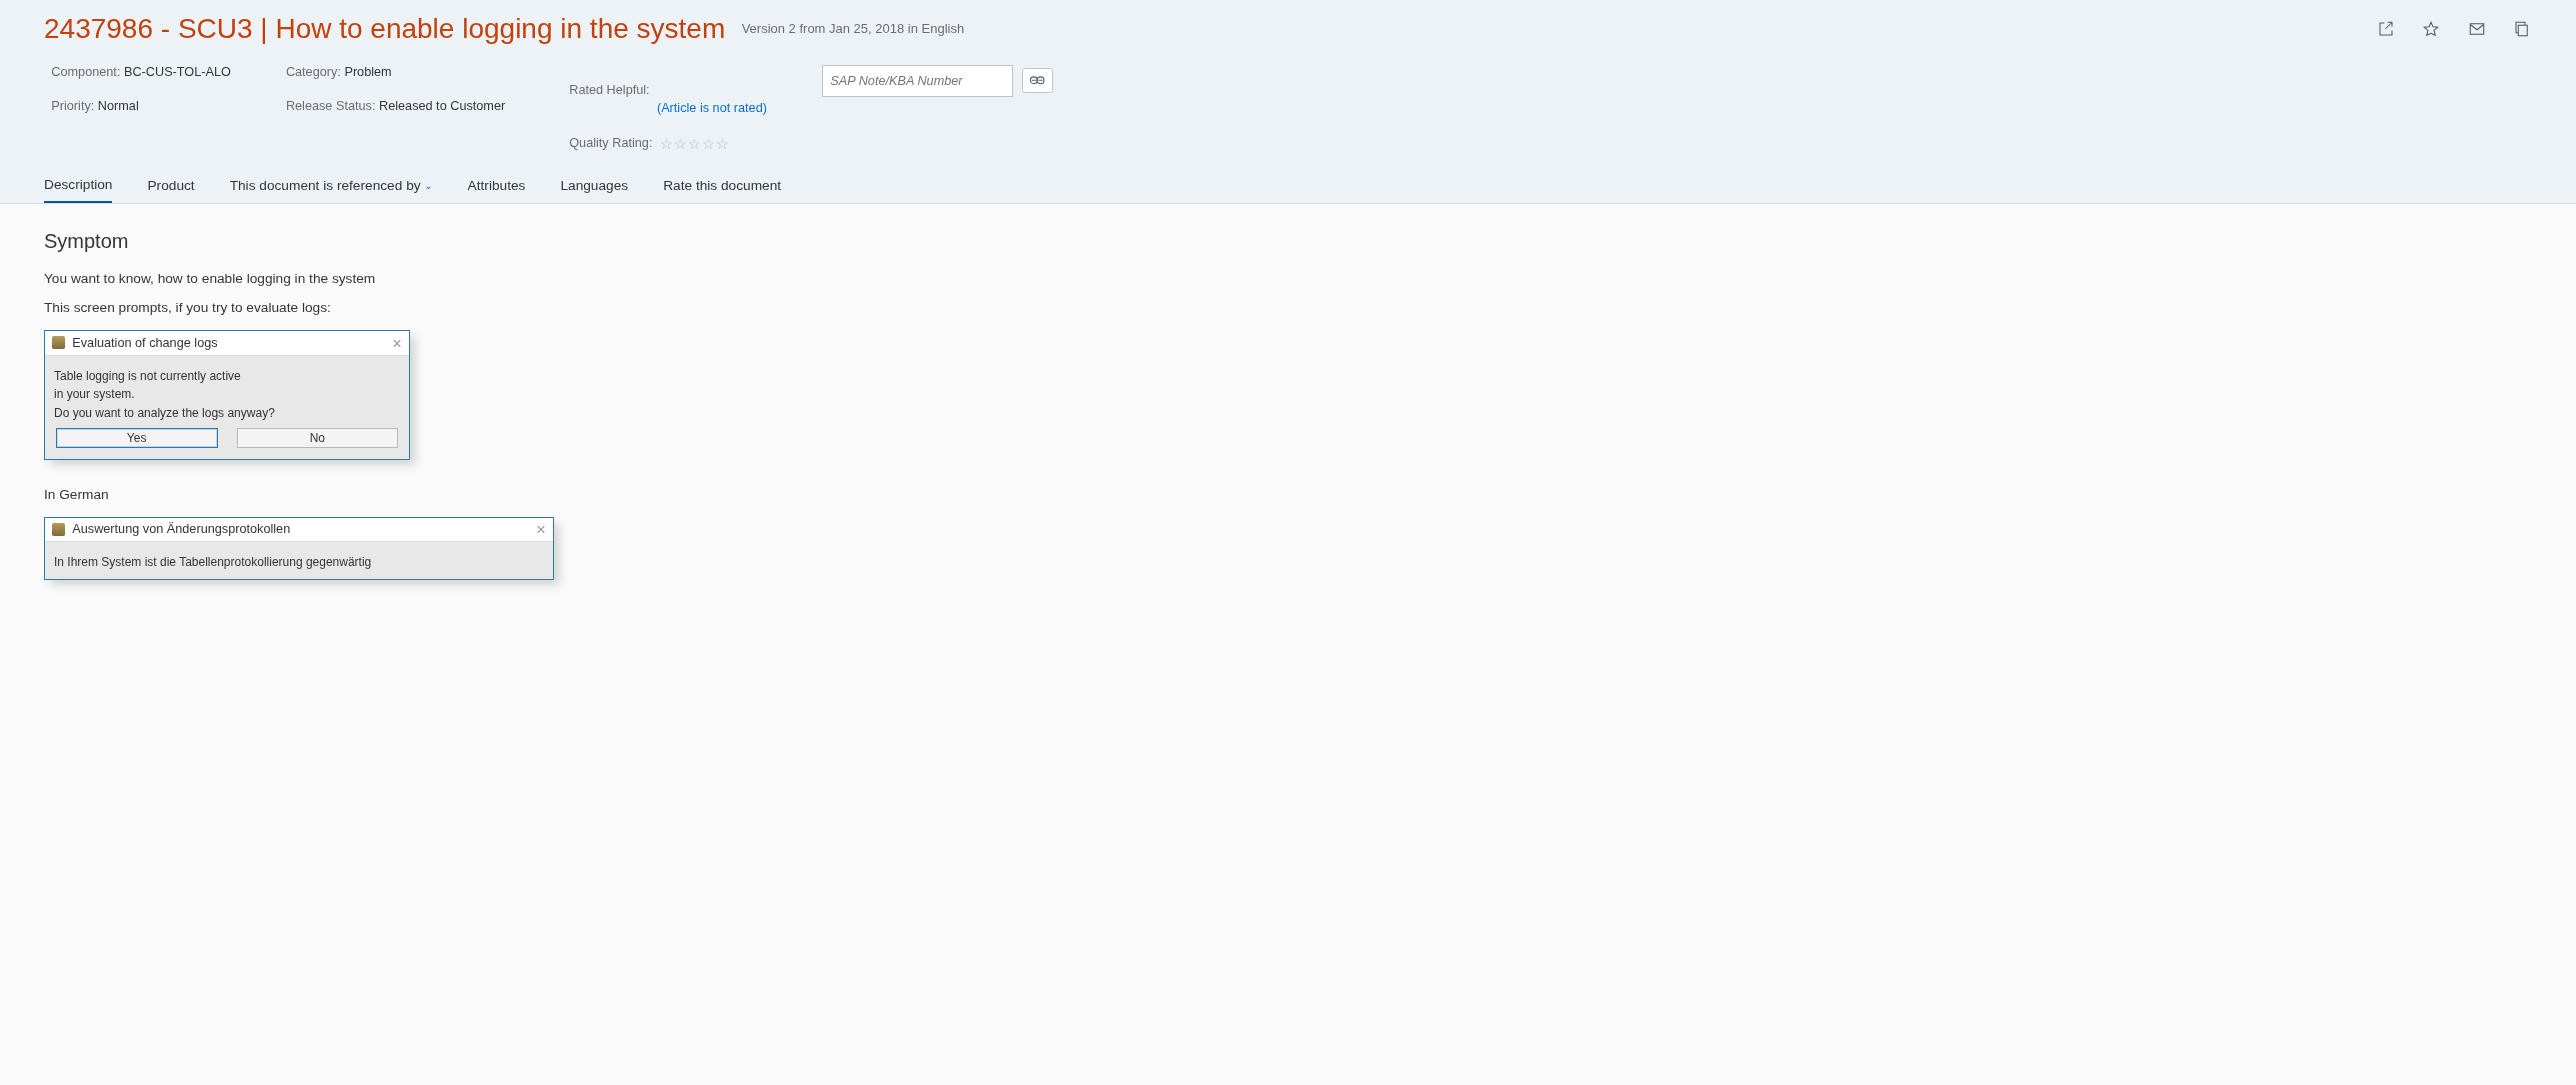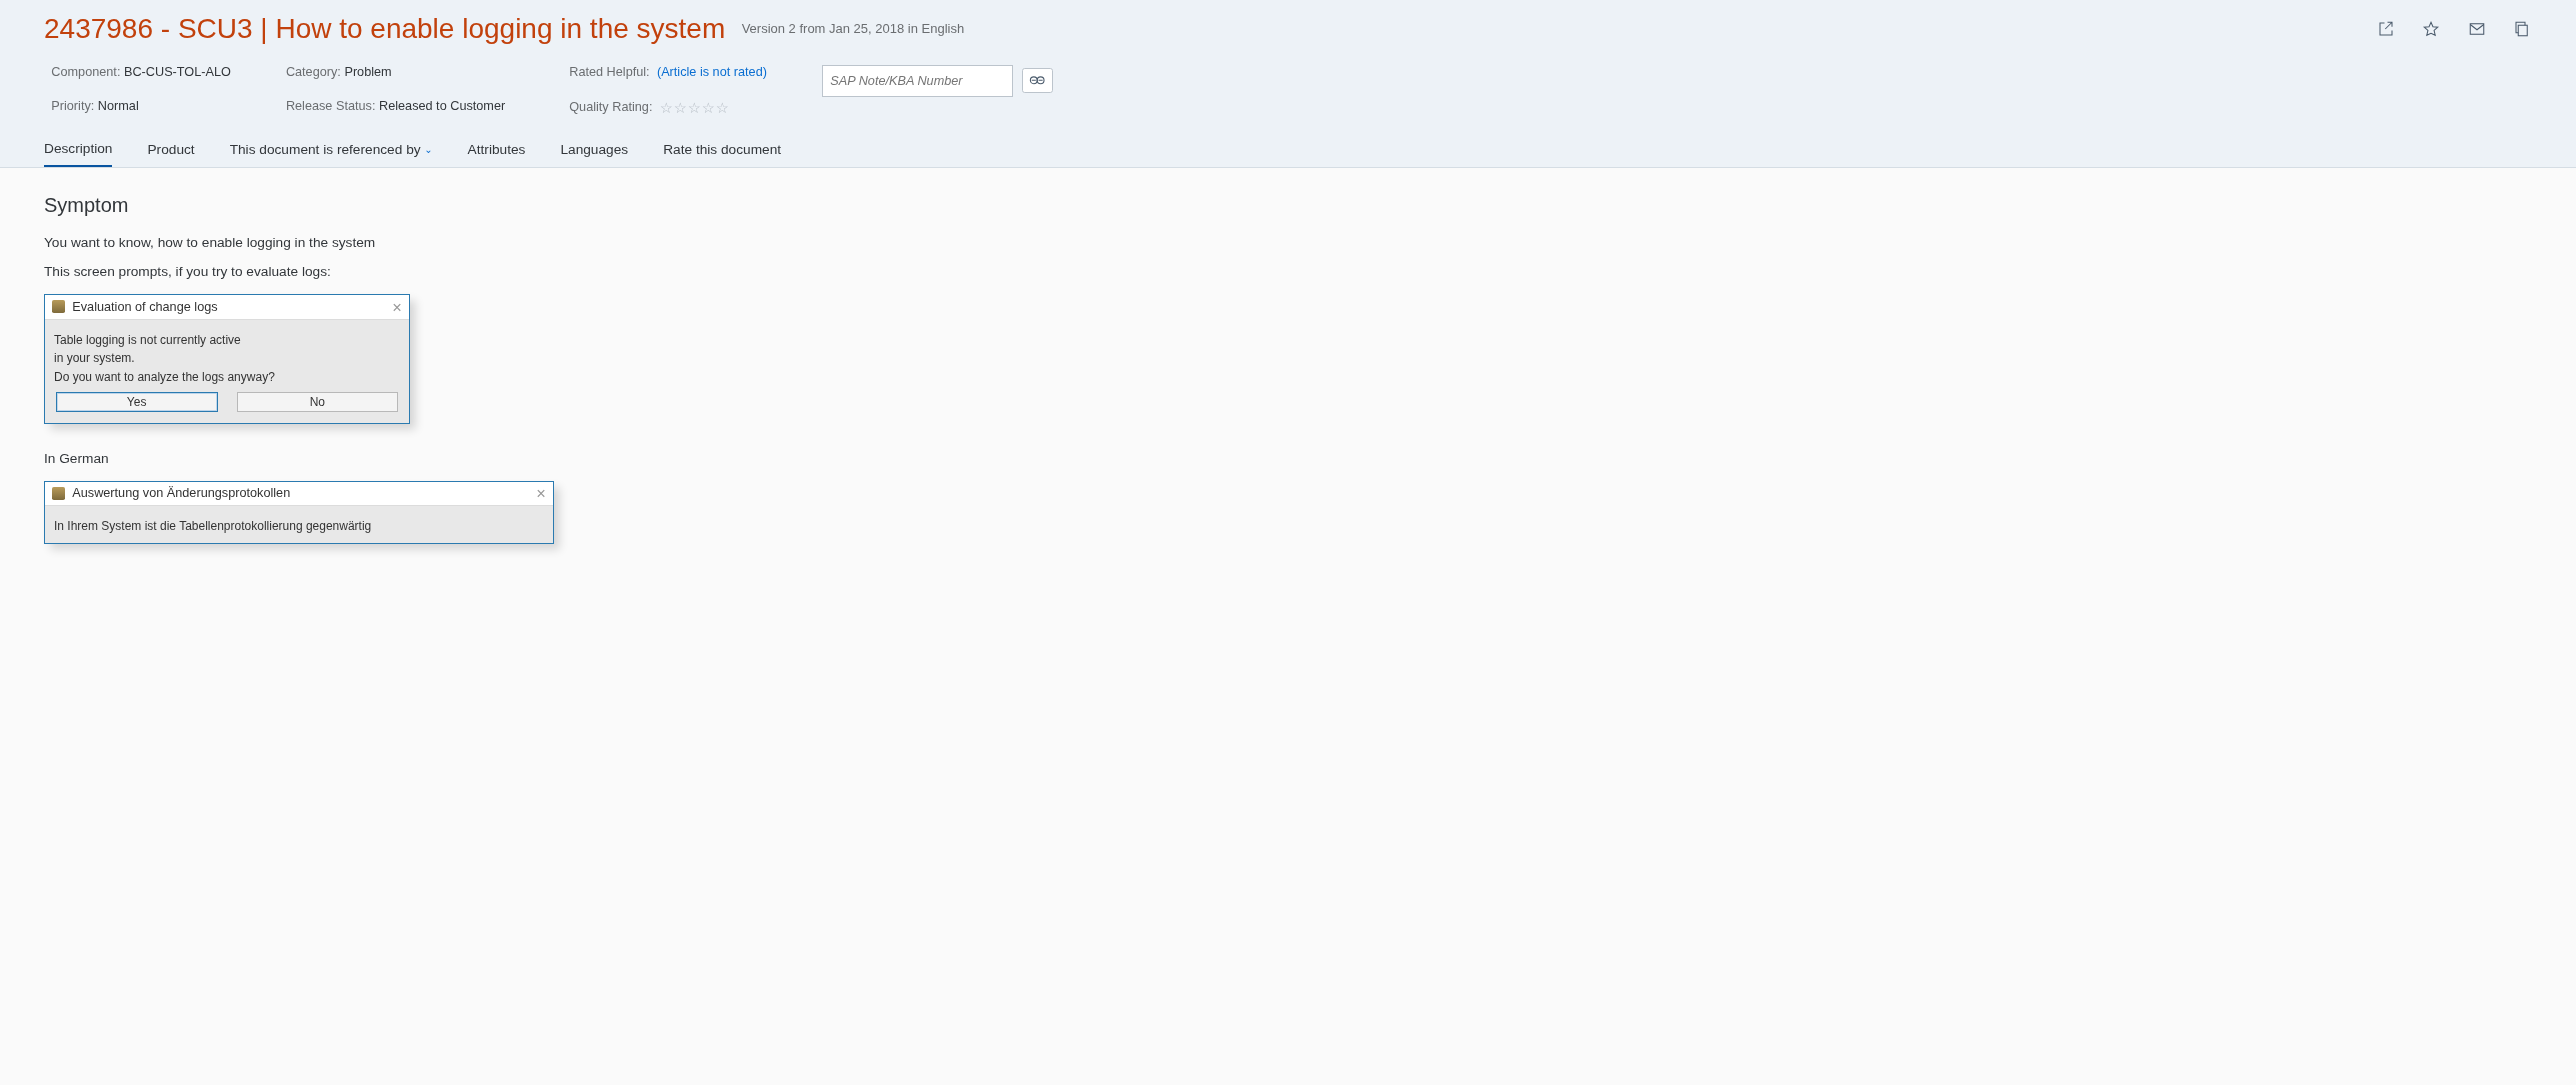--- a/index.html
+++ b/index.html
@@ -40,21 +40,21 @@
   .meta-grid {
     display: flex;
     gap: 55px;
     margin-top: 20px;
     padding-left: 7.3px;
   }
   .meta-col { display: flex; flex-direction: column; gap: 20px; flex:0 0 auto; }
   .meta-col.col-right { margin-left: 9px; gap:20px; }
   .meta-label { color: #6a6d70; font-size: 12.7px; }
   .meta-value { color: #32363a; font-size: 12.7px; }
-  .meta-link { color: #0a6ed1; }
+  .meta-link { color: #0a6ed1; margin-top: 36px; }
   .rated-row { display:flex; align-items:center; gap:7.3px; }
   .search-wrap { display:flex; gap:9px; align-items:center; }
   .search-input {
     width: 191px; height:32px; border:0.9px solid #bcc4cc; font-style:italic;
     font-size:12.7px; color:#6a6d70; padding:0 7.3px; background:#fff;
   }
   .search-btn {
     width:31px; height:25.5px; border:0.9px solid #bcc4cc; background:#fff;
     display:flex; align-items:center; justify-content:center; cursor:pointer; border-radius:2.7px;
   }

